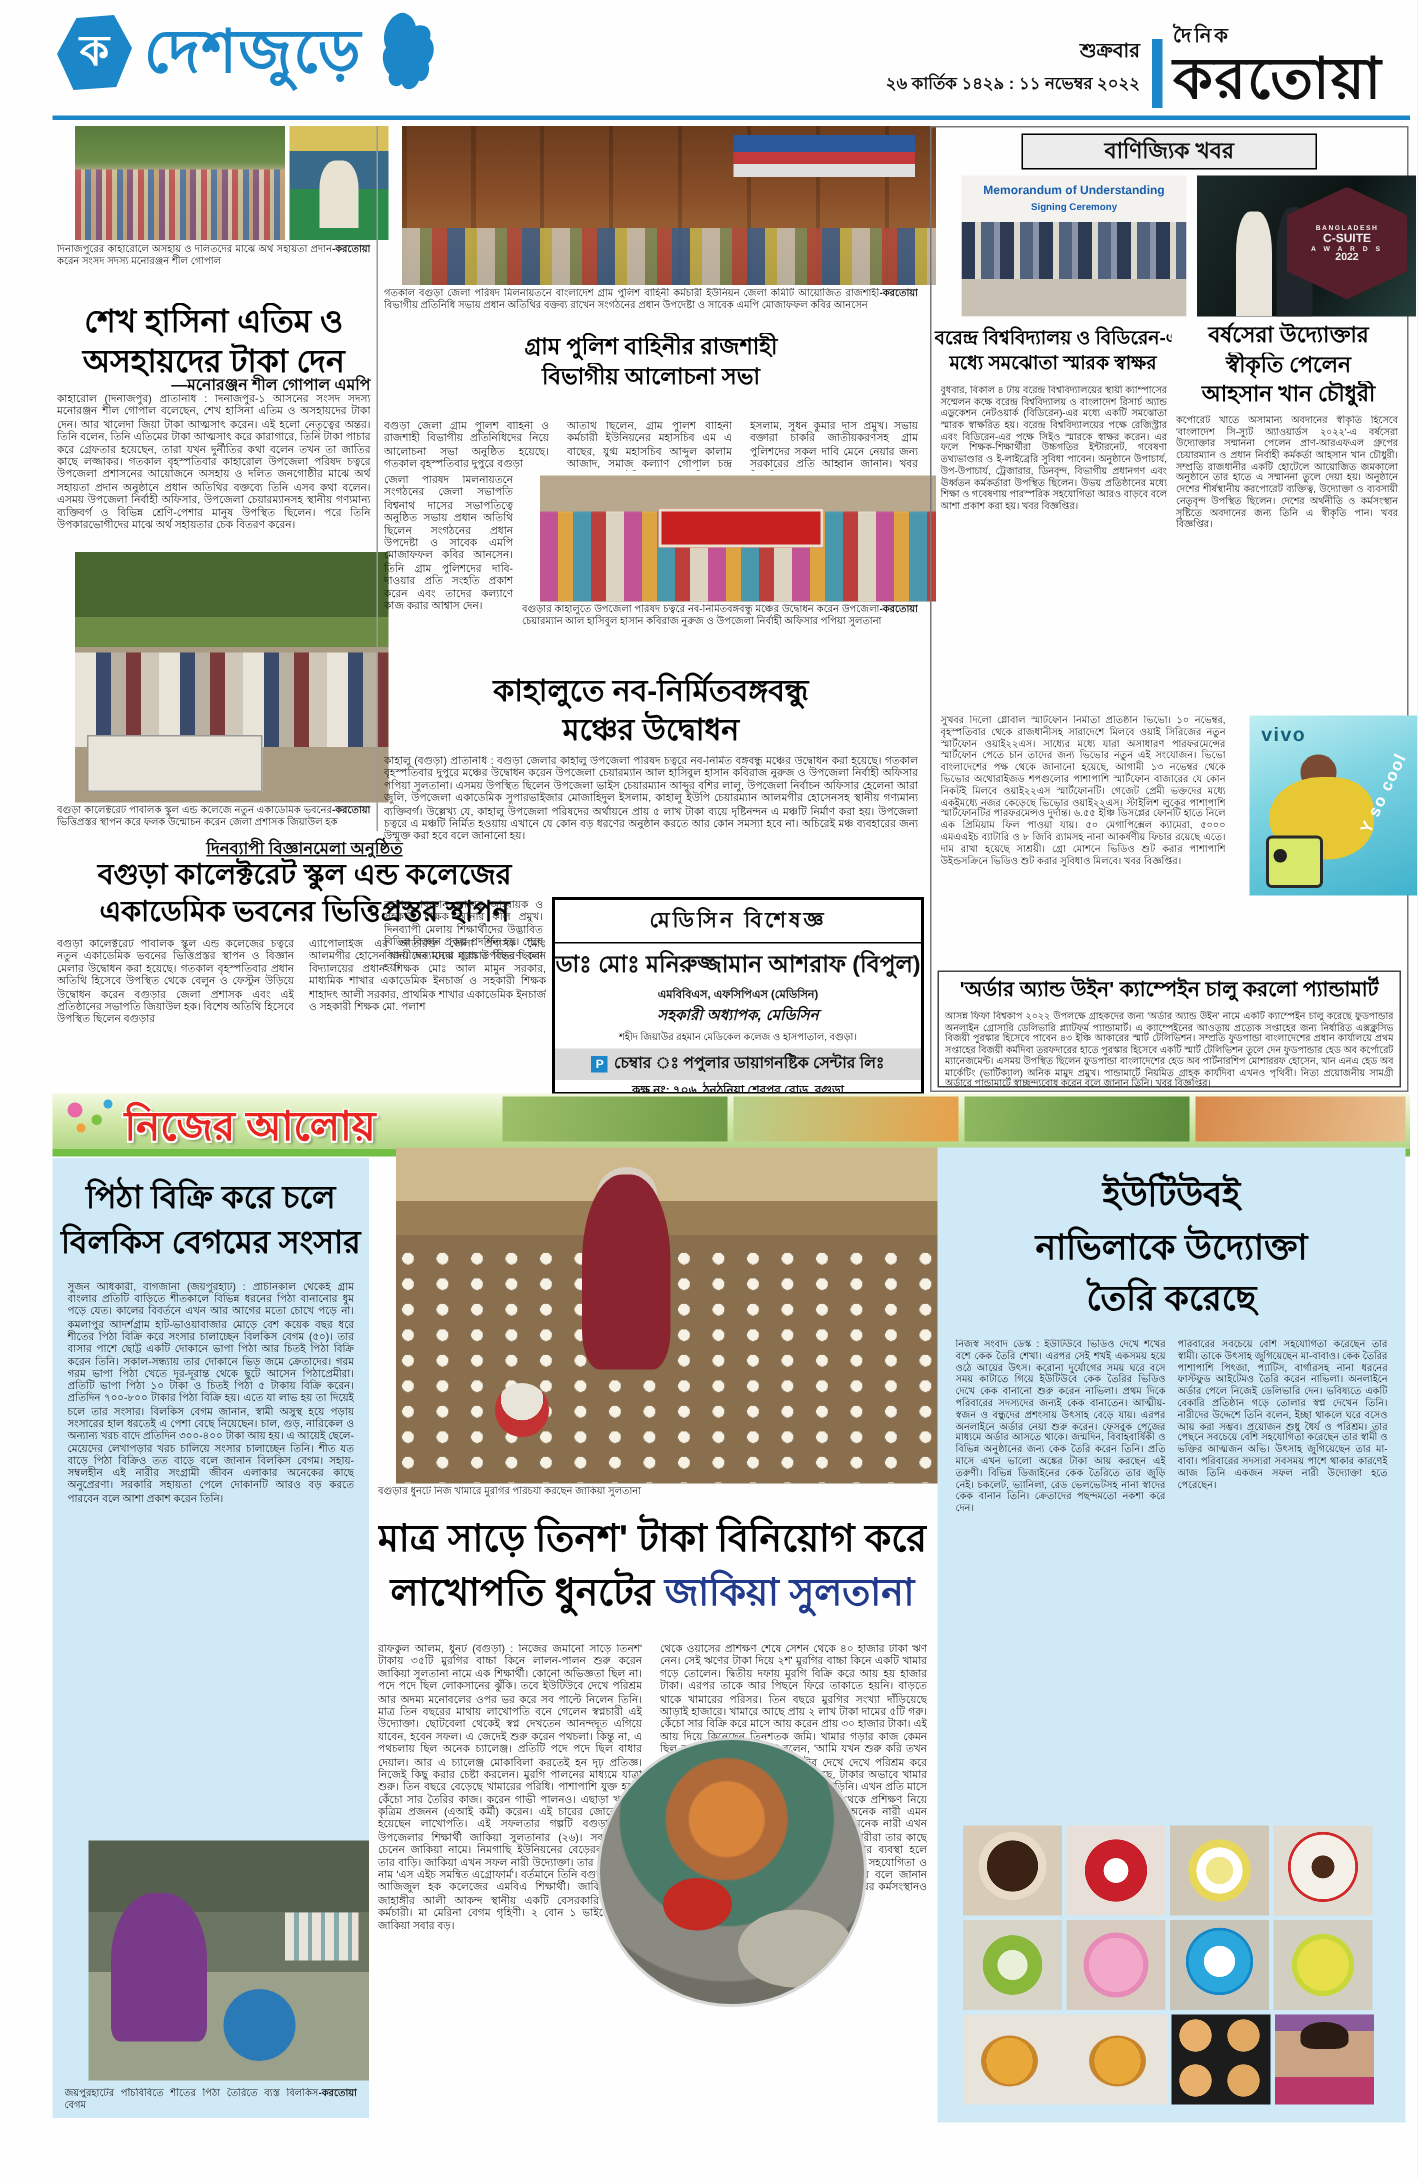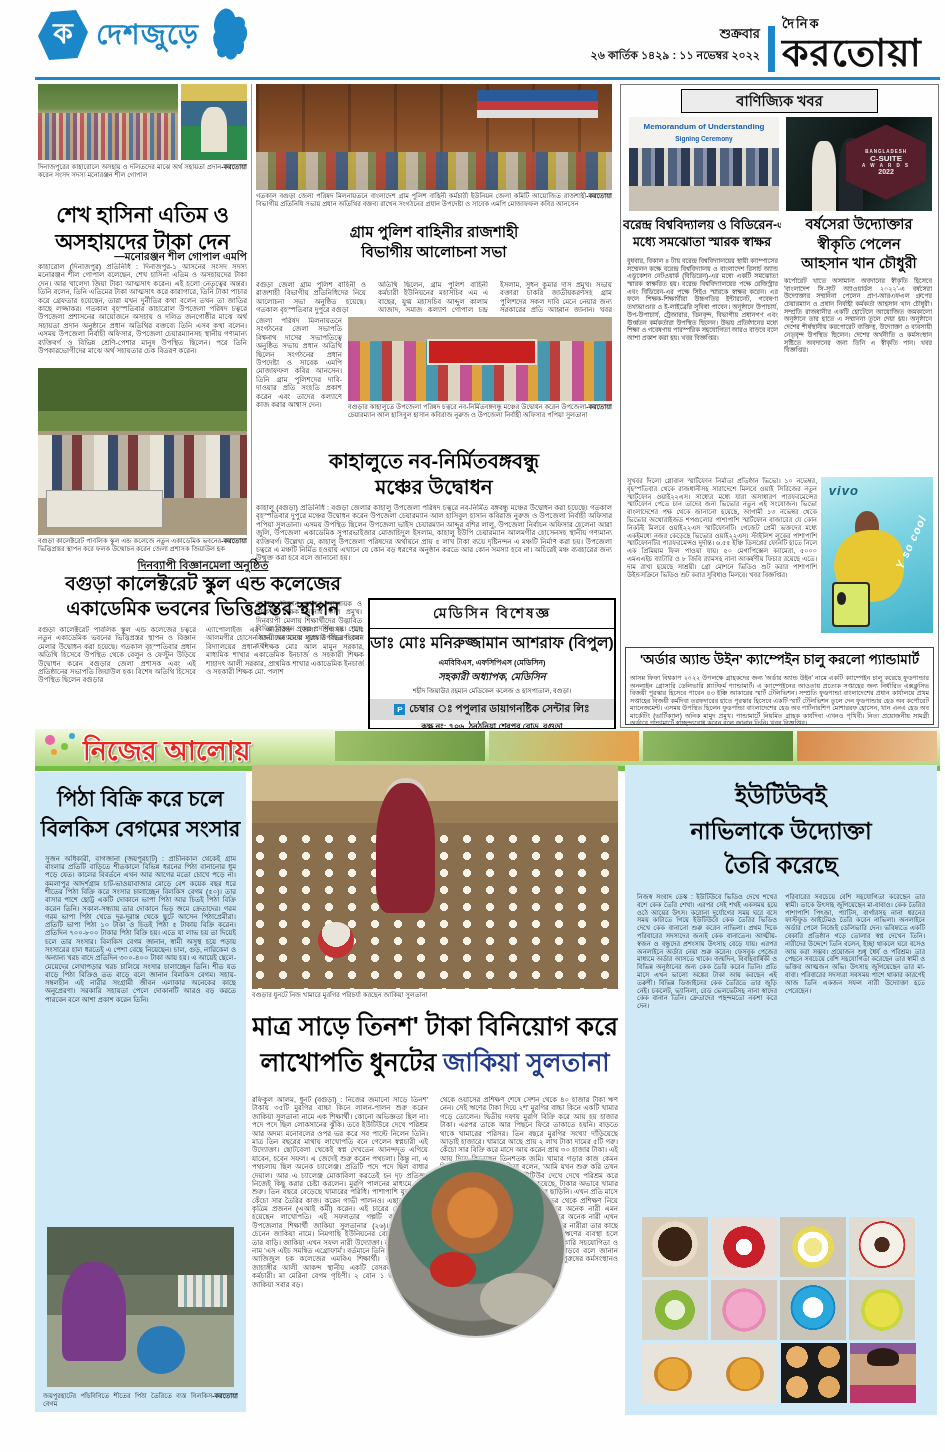--- a/index.html
+++ b/index.html
@@ -2,39 +2,39 @@
 <html><head>
 <meta charset="utf-8">
 <style>
   html,body{margin:0;padding:0;background:#e9e9e9;}
   .page{position:relative;width:945px;height:1452px;background:#fefefe;margin:0 auto;
         font-family:"Liberation Sans",sans-serif;color:#111;overflow:hidden;}
   .abs{position:absolute;}
   
   .hex{width:50px;height:50px;background:#1b86c8;clip-path:polygon(26% 4%,76% 0%,100% 44%,79% 96%,22% 100%,0% 52%);
        display:flex;align-items:center;justify-content:center;color:#fff;font-size:28px;font-weight:bold;}
-  .section-title{color:#1b86c8;font-size:28px;font-weight:bold;letter-spacing:1px;line-height:1;}
+  .section-title{color:#1b86c8;font-size:40px;font-weight:bold;letter-spacing:1px;line-height:1;}
   .date-block{text-align:right;font-weight:bold;}
   .weekday{font-size:13px;}
   .dateline{font-size:11px;margin-top:2px;}
   .m-bar{width:7px;height:46px;background:#1b86c8;}
   .m-top{font-size:13px;font-weight:bold;letter-spacing:2px;}
   .m-title{font-size:38px;font-weight:900;line-height:.95;letter-spacing:1px;}
   .hrule{background:#1b86c8;height:3px;}
   
   .headline{font-weight:bold;text-align:center;color:#050505;}
   .hl-line{white-space:nowrap;overflow:hidden;}
   .body-text{font-size:7px;line-height:1.2;text-align:justify;overflow:hidden;color:#1c1c1c;}
   .caption{font-size:6.6px;line-height:1.25;text-align:justify;overflow:hidden;color:#222;}
   .caption .credit{float:right;font-weight:bold;}
   .byline{font-size:10.5px;font-weight:bold;text-align:right;}
   .kicker{font-size:11px;font-weight:bold;text-decoration:underline;text-align:center;}
   .vline{width:1px;background:#9a9a9a;}
   
-  .photo{overflow:hidden;position:absolute;}
+  .photo{overflow:hidden;position:absolute;margin-left:12px;}
   .ph-crowd{background:linear-gradient(180deg,#587a3a 0%,#6e8f4b 32%,#b7a98a 40%,#a89278 52%,#97836e 100%);}
   .ph-crowd .speck{position:absolute;left:0;right:0;top:38%;bottom:0;
      background:repeating-linear-gradient(90deg,#c2484f 0 4px,#d8c79e 4px 7px,#3d6ea8 7px 11px,#caa57c 11px 14px,#7a4a7e 14px 18px,#e0d6b8 18px 21px);opacity:.75;}
   .ph-hand{background:linear-gradient(180deg,#d8c05a 0 22%,#3a6a8a 22% 55%,#2c8a4a 55% 100%);}
   .ph-hand .fig{position:absolute;left:30%;top:30%;width:40%;height:60%;background:#e8e2d2;border-radius:40% 40% 0 0;}
   .ph-meeting{background:linear-gradient(180deg,#6b3c1e 0%,#8a4f28 45%,#9a6236 70%,#5d361c 100%);}
   .ph-meeting .panel{position:absolute;inset:0;background:repeating-linear-gradient(90deg,rgba(0,0,0,.18) 0 3px,transparent 3px 46px);}
   .ph-meeting .crowdrow{position:absolute;left:0;right:0;bottom:0;height:36%;
      background:repeating-linear-gradient(90deg,#c9c2b2 0 12px,#7e8a58 12px 20px,#b04a3a 20px 30px,#3c5e88 30px 42px,#c2b24a 42px 50px);opacity:.85;}
   .ph-meeting .bannerstrip{position:absolute;right:4%;top:6%;width:34%;height:26%;background:linear-gradient(180deg,#2a5a9a 0 40%,#c43a3a 40% 70%,#dedede 70%);}
@@ -260,21 +260,21 @@
     </div>
     <div class="abs headline" style="left:163px;top:130px;width:150px;font-size:14.5px;line-height:1.35;">
       <div class="hl-line">বর্ষসেরা উদ্যোক্তার</div>
       <div class="hl-line">স্বীকৃতি পেলেন</div>
       <div class="hl-line">আহসান খান চৌধুরী</div>
     </div>
     <div class="abs body-text" style="left:6px;top:172px;width:151px;height:188px;font-size:6.4px;">বুধবার, বিকাল ৪ টায় বরেন্দ্র বিশ্ববিদ্যালয়ের স্থায়ী ক্যাম্পাসের সম্মেলন কক্ষে বরেন্দ্র বিশ্ববিদ্যালয় ও বাংলাদেশ রিসার্চ অ্যান্ড এডুকেশন নেটওয়ার্ক (বিডিরেন)-এর মধ্যে একটি সমঝোতা স্মারক স্বাক্ষরিত হয়। বরেন্দ্র বিশ্ববিদ্যালয়ের পক্ষে রেজিস্ট্রার এবং বিডিরেন-এর পক্ষে সিইও স্মারকে স্বাক্ষর করেন। এর ফলে শিক্ষক-শিক্ষার্থীরা উচ্চগতির ইন্টারনেট, গবেষণা তথ্যভাণ্ডার ও ই-লাইব্রেরি সুবিধা পাবেন। অনুষ্ঠানে উপাচার্য, উপ-উপাচার্য, ট্রেজারার, ডিনবৃন্দ, বিভাগীয় প্রধানগণ এবং ঊর্ধ্বতন কর্মকর্তারা উপস্থিত ছিলেন। উভয় প্রতিষ্ঠানের মধ্যে শিক্ষা ও গবেষণায় পারস্পরিক সহযোগিতা আরও বাড়বে বলে আশা প্রকাশ করা হয়। খবর বিজ্ঞপ্তির।</div>
     <div class="abs body-text" style="left:163px;top:192px;width:148px;height:168px;font-size:6.4px;">কর্পোরেট খাতে অসামান্য অবদানের স্বীকৃতি হিসেবে 'বাংলাদেশ সি-স্যুট অ্যাওয়ার্ডস ২০২২'-এ বর্ষসেরা উদ্যোক্তার সম্মাননা পেলেন প্রাণ-আরএফএল গ্রুপের চেয়ারম্যান ও প্রধান নির্বাহী কর্মকর্তা আহসান খান চৌধুরী। সম্প্রতি রাজধানীর একটি হোটেলে আয়োজিত জমকালো অনুষ্ঠানে তার হাতে এ সম্মাননা তুলে দেয়া হয়। অনুষ্ঠানে দেশের শীর্ষস্থানীয় করপোরেট ব্যক্তিত্ব, উদ্যোক্তা ও ব্যবসায়ী নেতৃবৃন্দ উপস্থিত ছিলেন। দেশের অর্থনীতি ও কর্মসংস্থান সৃষ্টিতে অবদানের জন্য তিনি এ স্বীকৃতি পান। খবর বিজ্ঞপ্তির।</div>
 
     <div class="abs body-text" style="left:6px;top:392px;width:190px;height:164px;font-size:6.5px;">সুখবর দিলো গ্লোবাল স্মার্টফোন নির্মাতা প্রতিষ্ঠান ভিভো। ১০ নভেম্বর, বৃহস্পতিবার থেকে রাজধানীসহ সারাদেশে মিলবে ওয়াই সিরিজের নতুন স্মার্টফোন ওয়াই২২এস। সাধ্যের মধ্যে যারা অসাধারণ পারফরমেন্সের স্মার্টফোন পেতে চান তাদের জন্য ভিভোর নতুন এই সংযোজন। ভিভো বাংলাদেশের পক্ষ থেকে জানানো হয়েছে, আগামী ১৩ নভেম্বর থেকে ভিভোর অথোরাইজড শপগুলোর পাশাপাশি স্মার্টফোন বাজারের যে কোন নিকটই মিলবে ওয়াই২২এস স্মার্টফোনটি। গেজেট প্রেমী ভক্তদের মধ্যে একইমধ্যে নজর কেড়েছে ভিভোর ওয়াই২২এস। স্টাইলিশ লুকের পাশাপাশি স্মার্টফোনটির পারফরমেন্সও দুর্দান্ত। ৬.৫৫ ইঞ্চি ডিসপ্লের ফোনটি হাতে নিলে এক প্রিমিয়াম ফিল পাওয়া যায়। ৫০ মেগাপিক্সেল ক্যামেরা, ৫০০০ এমএএইচ ব্যাটারি ও ৮ জিবি র‍্যামসহ নানা আকর্ষণীয় ফিচার রয়েছে এতে। দাম রাখা হয়েছে সাশ্রয়ী। গ্রো মোশনে ভিডিও শুট করার পাশাপাশি উইন্ডসক্রিনে ভিডিও শুট করার সুবিধাও মিলবে। খবর বিজ্ঞপ্তির।</div>
-    <div class="photo ph-vivo" style="left:200px;top:392px;width:112px;height:156px;font-style:italic;">
+    <div class="photo ph-vivo" style="left:200px;top:392px;width:112px;height:120px;">
       <div class="brand">vivo</div>
       <div class="head"></div>
       <div class="person"></div>
       <div class="tag">Y so cool</div>
       <div class="phone"></div>
       <div class="cam"></div>
     </div>
 
     <div class="abs pm-box" style="left:4px;top:562px;width:307px;height:76px;">
       <div class="headline" style="font-size:13.5px;padding-top:1px;">'অর্ডার অ্যান্ড উইন' ক্যাম্পেইন চালু করলো প্যান্ডামার্ট</div>

